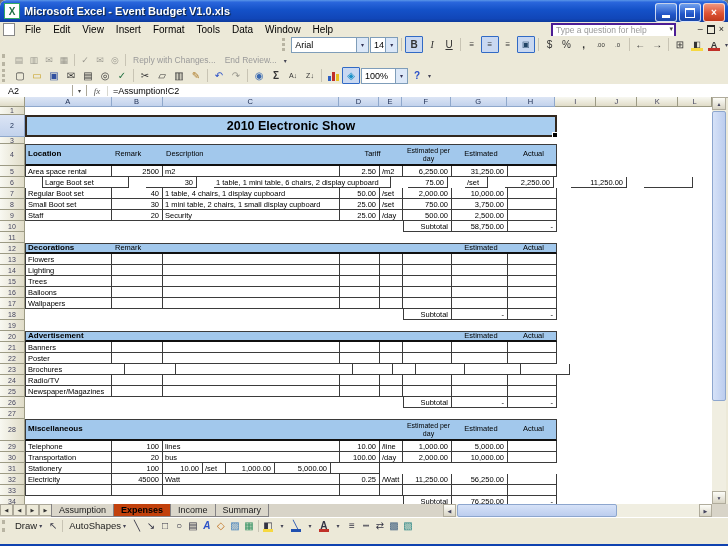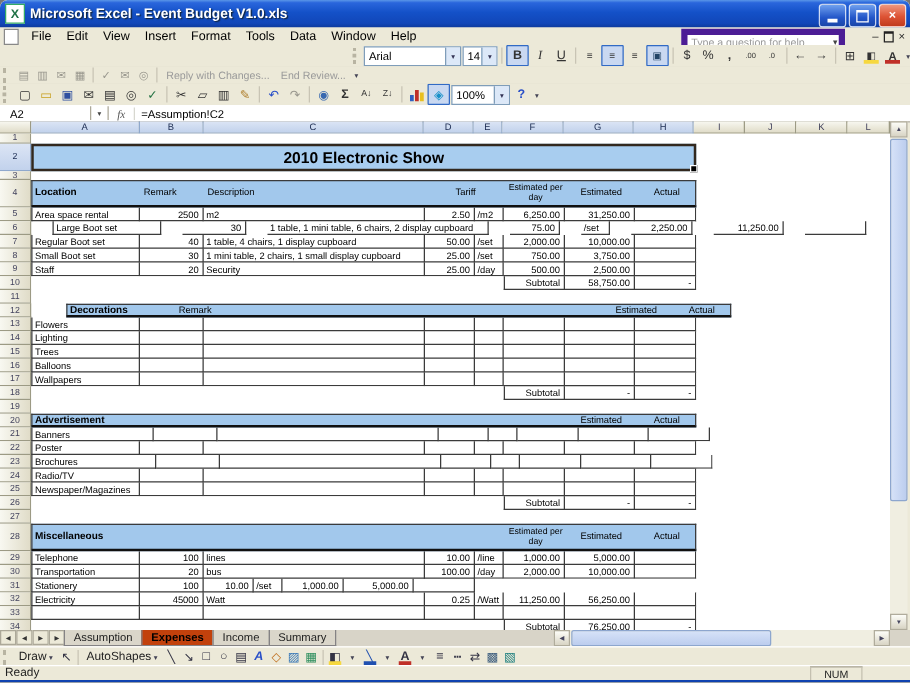--- a/index.html
+++ b/index.html
@@ -18,21 +18,21 @@
   .cap.blue{background:linear-gradient(180deg,#6FA0EE,#2255C8 60%,#1A46A8);}
   .cap.red{background:linear-gradient(180deg,#F0967E,#DD5334 55%,#C03A1C);}
   .min-glyph{display:block;width:8px;height:3px;background:#fff;margin-top:8px;}
   .restore-glyph{display:block;width:8px;height:7px;border:1px solid #fff;border-top:2px solid #fff;}
   
   #menubar{position:absolute;left:0;top:22px;width:728px;height:14px;background:#ECE9D8;
     display:flex;align-items:center;font-size:10px;color:#000;}
   #doc-logo{width:10px;height:11px;background:#fff;border:1px solid #888;margin:0 4px 0 3px;}
   .menu-item{padding:0 6px;height:100%;display:flex;align-items:center;}
   #helpbox{position:absolute;right:52px;top:1px;width:118px;height:12px;background:#fff;
-    border:5px solid #4c1d95;font-size:8.5px;color:#9a9a9a;display:flex;align-items:center;padding-left:3px;}
+    border:2px solid #4c1d95;font-size:8.5px;color:#9a9a9a;display:flex;align-items:flex-start;padding-left:3px;}
   #helpbox .dd{margin-left:auto;color:#444;font-size:7px;padding-right:1px;}
   #wb-controls{position:absolute;right:4px;top:1px;display:flex;gap:4px;align-items:center;height:12px;}
   #wb-controls span{font-size:9px;color:#222;line-height:10px;}
   .wb-restore{display:inline-block;width:6px;height:6px;border:1px solid #222;border-top:2px solid #222;}
   
   .bar{position:absolute;left:0;width:728px;background:#ECE9D8;border-bottom:1px solid #DCD8C8;}
   #fmtbar{top:36px;height:17px;}
   #revbar{top:53px;height:14px;}
   #stdbar{top:67px;height:17px;}
   .tools{position:absolute;top:0;height:100%;display:flex;align-items:center;gap:1px;overflow:hidden;}
@@ -390,21 +390,21 @@
         <div class="cell ar" style="width: 56px;">58,750.00</div>
         <div class="cell ar" style="width: 49px;">-</div>
         <div class="filler"></div>
       </div>
       <div class="srow" style="height: 11px;">
         <div class="rowhdr">11</div>
         <div class="filler"></div>
       </div>
       <div class="srow" style="height: 11px;">
         <div class="rowhdr">12</div>
-        <div class="sechdr" style="height: 11px; margin-left: 28px;">
+        <div class="sechdr" style="height: 11px;">
           <div class="lbl left" style="left: 0px; width: 110px;">Decorations</div>
           <div class="lbl left2" style="left: 89px; width: 51px; justify-content: flex-start;">Remark</div>
           <div class="lbl" style="left: 427px; width: 56px;">Estimated</div>
           <div class="lbl" style="left: 483px; width: 49px;">Actual</div>
         </div>
         <div class="filler"></div>
       </div>
       <div class="srow" style="height: 11px;">
         <div class="rowhdr">13</div>
         <div class="cell al bl" style="width: 87px;">Flowers</div>
@@ -481,21 +481,21 @@
         <div class="rowhdr">20</div>
         <div class="sechdr" style="height: 11px;">
           <div class="lbl left" style="left: 0px; width: 110px;">Advertisement</div>
           <div class="lbl" style="left: 427px; width: 56px;">Estimated</div>
           <div class="lbl" style="left: 483px; width: 49px;">Actual</div>
         </div>
         <div class="filler"></div>
       </div>
       <div class="srow" style="height: 11px;">
         <div class="rowhdr">21</div>
-        <div class="cell al bl" style="width: 98px;">Banners</div>
+        <div class="cell al bl" style="width: 87px;">Banners</div>
         <div class="cell ar" style="width: 51px;"></div>
         <div class="cell al" style="width: 177px;"></div>
         <div class="cell ar" style="width: 40px;"></div>
         <div class="cell al" style="width: 23px;"></div>
         <div class="cell ar" style="width: 49px;"></div>
         <div class="cell ar" style="width: 56px;"></div>
         <div class="cell ar" style="width: 49px;"></div>
         <div class="filler"></div>
       </div>
       <div class="srow" style="height: 11px;">
@@ -697,19 +697,15 @@
         <i style="position:absolute;left:2px;right:2px;bottom:0;height:3px;background:#C03028;"></i>
       </span>
     <span class="dglyph" style="font-size:6px;color:#445;">▾</span>
     <span class="dglyph">≡</span>
     <span class="dglyph">┅</span>
     <span class="dglyph">⇄</span>
     <span class="dglyph" style="color:#406080;">▩</span>
     <span class="dglyph" style="color:#208080;">▧</span>
   </div>
 
-  <div id="statusbar">
-    <span id="status-mode">Ready</span>
-    <span id="status-num">NUM</span>
-  </div>
   <div id="bottomedge"></div>
 
 </div>
 
 </body></html>

